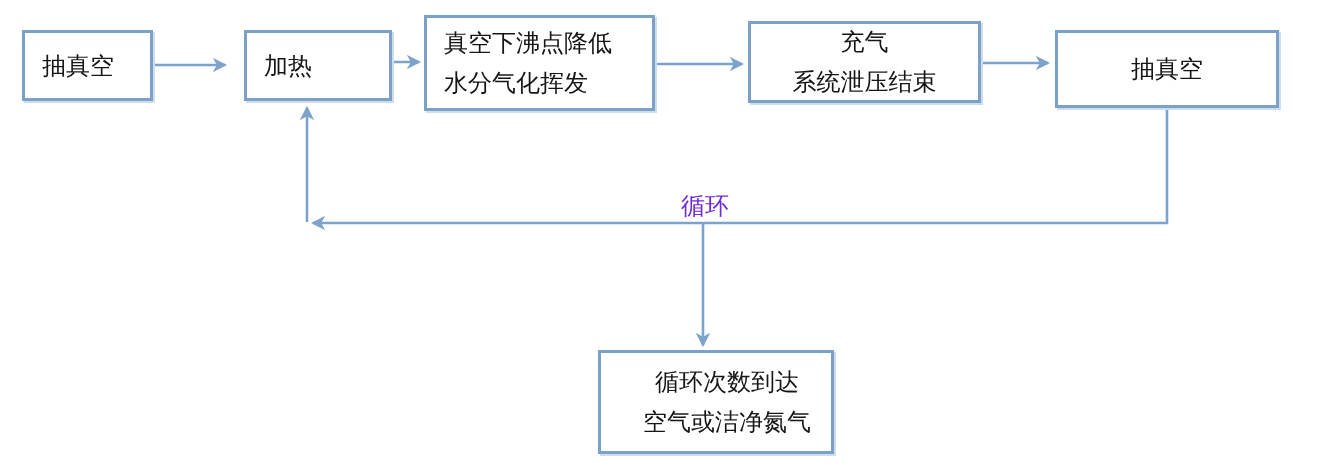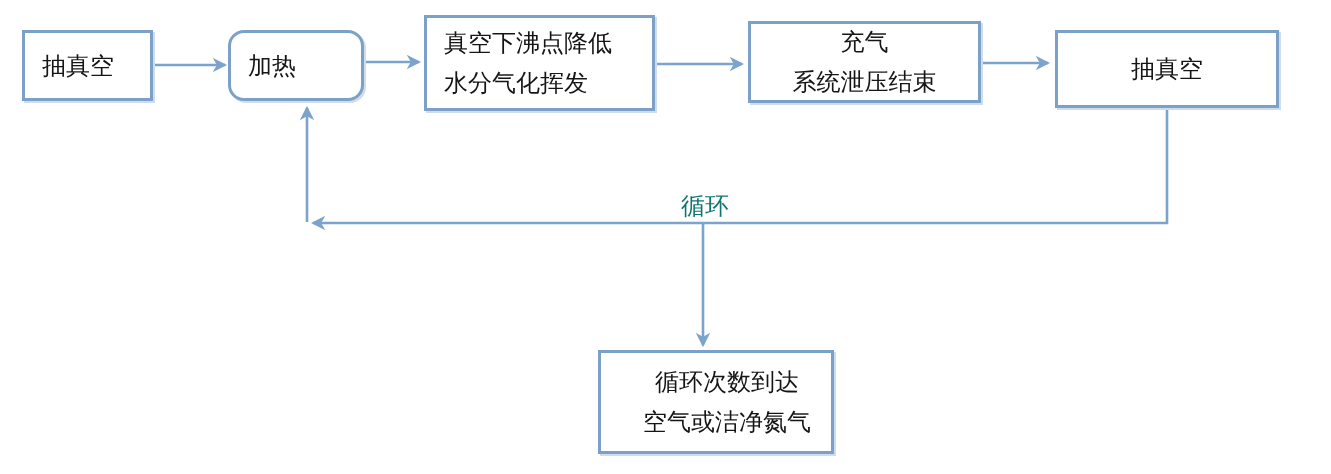--- a/index.html
+++ b/index.html
@@ -26,21 +26,21 @@
   .node .line {
     display: block;
     line-height: 40px;
     white-space: nowrap;
   }
   .node.align-left  { align-items: flex-start; padding-left: 17px; }
   .node.align-center{ align-items: center; text-align: center; }
 
   
   .n-vacuum-1 { left: 22px;   top: 30px;  width: 131px; height: 71px; }
-  .n-heat     { left: 228px;  top: 30px;  width: 136px; height: 71px; border-radius: 16px; }
+  .n-heat     { left: 244px;  top: 30px;  width: 148px; height: 71px; }
   .n-boil     { left: 424px;  top: 15px;  width: 231px; height: 96px; }
   .n-inflate  { left: 748px;  top: 21px;  width: 233px; height: 82px; }
   .n-vacuum-2 { left: 1055px; top: 30px;  width: 224px; height: 78px; }
   .n-end      { left: 598px;  top: 350px; width: 236px; height: 104px; padding-left: 22px; }
 
   svg.connectors {
     position: absolute;
     left: 0; top: 0;
     width: 1331px; height: 474px;
   }
@@ -50,21 +50,21 @@
     fill: none;
   }
   .edge-label {
     position: absolute;
     left: 668px;
     top: 192px;
     width: 74px;
     text-align: center;
     font-size: 24px;
     line-height: 28px;
-    color: #0f766e;
+    color: #6d28d9;
     background: #ffffff;
   }
 </style>
 </head>
 <body>
 
 <div class="stage">
 
   <svg class="connectors" viewBox="0 0 1331 474" xmlns="http://www.w3.org/2000/svg">
     <defs>

